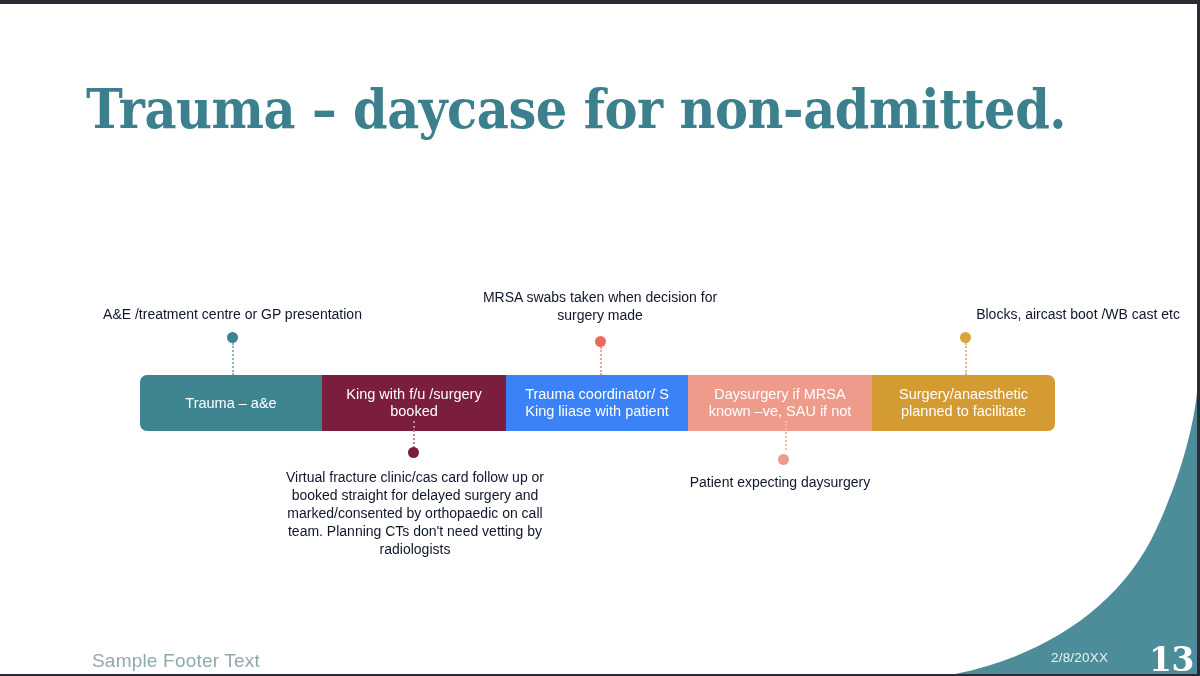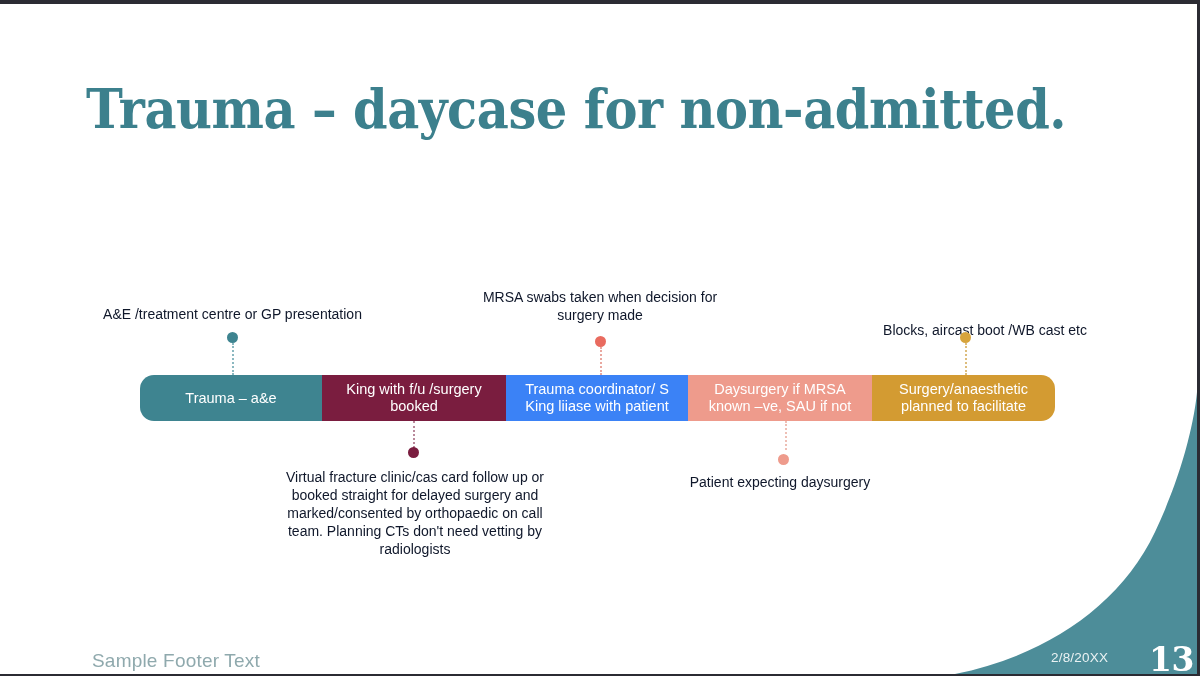--- a/index.html
+++ b/index.html
@@ -49,23 +49,23 @@
     transform: scaleX(0.90);
     transform-origin: left center;
   }
 
   
   #timeline-bar {
     position: absolute;
     left: 140px;
     top: 371px;
     width: 915px;
-    height: 46px;
+    height: 56px;
     display: flex;
-    border-radius: 14px;
+    border-radius: 7px;
     overflow: hidden;
   }
   .bar-segment {
     display: flex;
     align-items: center;
     justify-content: center;
     text-align: center;
     color: #ffffff;
     font-size: 14.5px;
     line-height: 1.15;
@@ -139,21 +139,21 @@
 
   <div class="callout" style="left:35px; top:302px; width:395px;">A&amp;E /treatment centre or GP presentation</div>
   <div class="dot" style="left:227px; top:328px; background:#3e8490;"></div>
   <div class="connector" style="left:232px; top:339px; height:32px; border-color:#8bb8c0;"></div>
 
   <div class="callout" style="left:420px; top:285px; width:360px;">MRSA swabs taken when decision for
 surgery made</div>
   <div class="dot" style="left:595px; top:332px; background:#e96b5f;"></div>
   <div class="connector" style="left:600px; top:343px; height:28px; border-color:#e9a79f;"></div>
 
-  <div class="callout" style="left:790px; top:318px; width:390px;">Blocks, aircast boot /WB cast etc</div>
+  <div class="callout" style="left:790px; top:302px; width:390px;text-align:right;">Blocks, aircast boot /WB cast etc</div>
   <div class="dot" style="left:960px; top:328px; background:#d7a43c;"></div>
   <div class="connector" style="left:965px; top:339px; height:32px; border-color:#ddbd7c;"></div>
 
   <div id="timeline-bar">
     <div class="bar-segment" style="width:182px; background:#3e8490;">
       <span>Trauma – a&amp;e</span>
     </div>
     <div class="bar-segment" style="width:184px; background:#7a1d3f;">
       <span>King with f/u /surgery
 booked</span>

